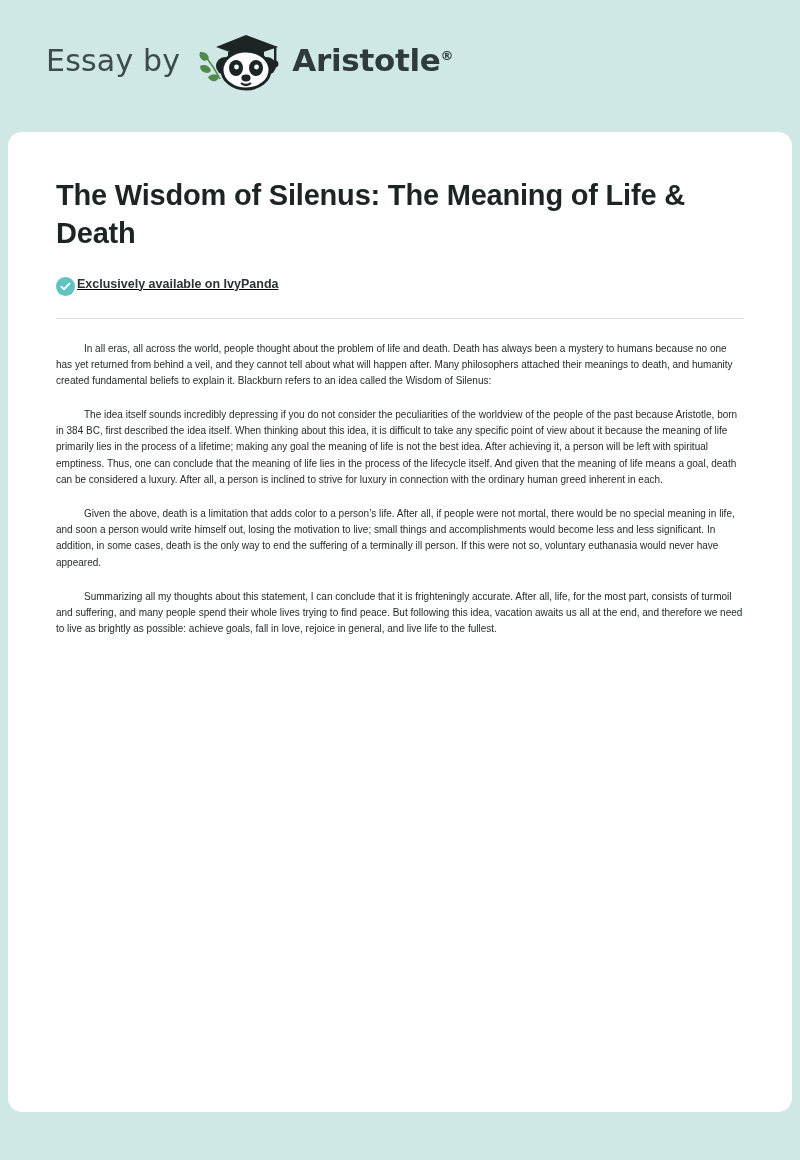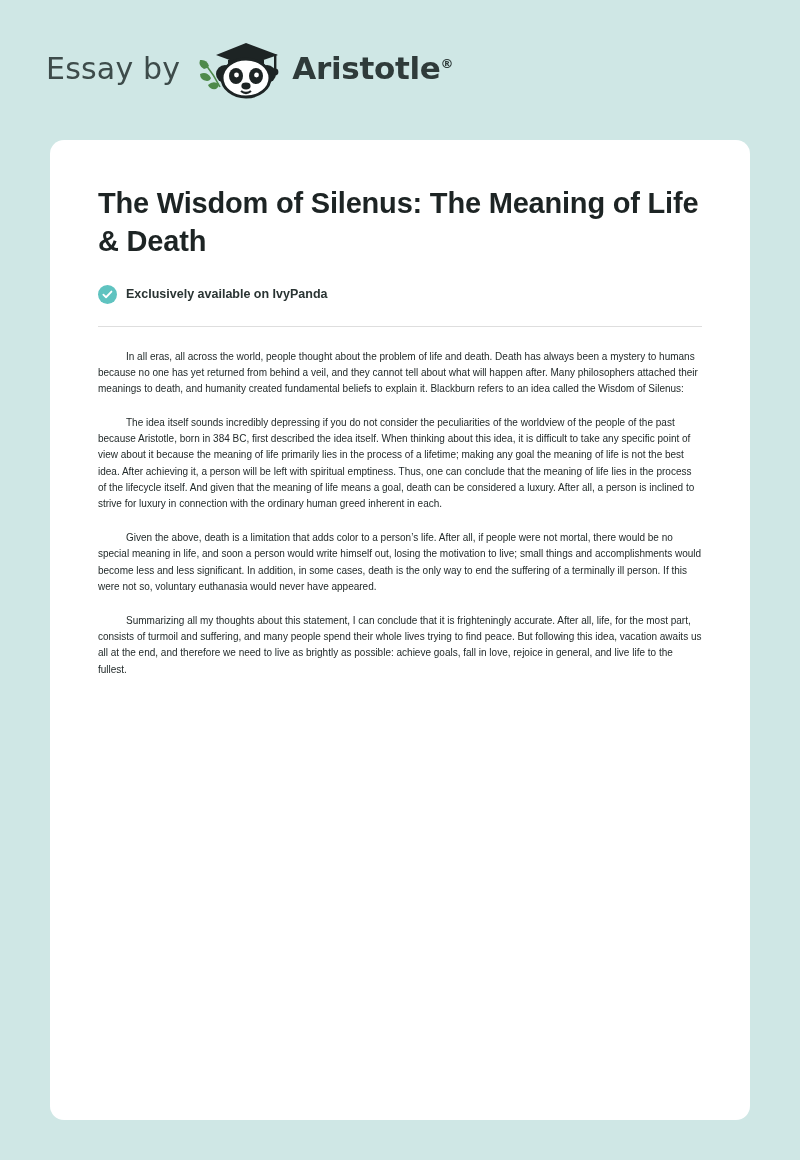--- a/index.html
+++ b/index.html
@@ -19,21 +19,20 @@
     box-sizing: border-box;
     position: relative;
   }
   
   .header {
     display: flex;
     align-items: center;
     padding: 34px 0 0 46px;
     height: 86px;
     box-sizing: border-box;
-    margin-top: 8px;
   }
   .header-text {
     font-size: 30px;
     color: #3d4b4a;
     font-family: "DejaVu Sans", sans-serif;
     letter-spacing: 0.2px;
     font-weight: 400;
   }
   .logo {
     display: flex;
@@ -56,41 +55,42 @@
     position: relative;
   }
   .logo-word .reg {
     font-size: 13px;
     vertical-align: super;
     font-weight: bold;
   }
   
   .card {
     margin: 46px auto 0 auto;
-    width: 700px;
+    width: 784px;
     background: #ffffff;
     border-radius: 14px;
     box-sizing: border-box;
     padding: 44px 48px 60px 48px;
     min-height: 980px;
   }
   .title {
     font-size: 29px;
     line-height: 1.32;
     font-weight: bold;
     color: #1d2424;
     margin: 0 0 24px 0;
     font-family: "Liberation Sans", sans-serif;
     letter-spacing: -0.2px;
   }
   .badge-row {
     display: flex;
-    align-items: center;
-    gap: 9px;
+    align-items: flex-start;
+    gap: 2px;
     margin-bottom: 22px;
+    text-decoration: underline;
   }
   .badge-check {
     width: 19px;
     height: 19px;
     border-radius: 50%;
     background: #5fc3c0;
     display: flex;
     align-items: center;
     justify-content: center;
     flex: none;

